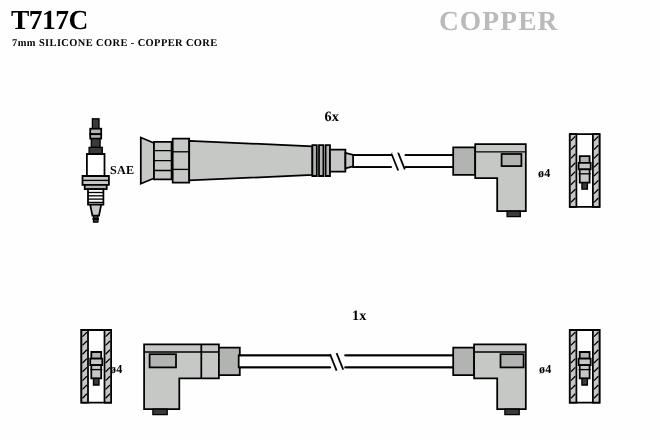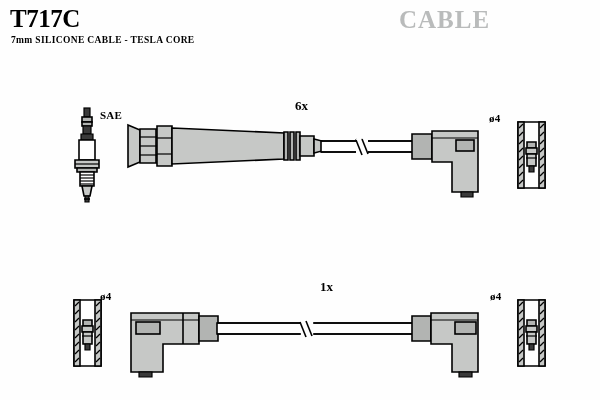--- a/index.html
+++ b/index.html
@@ -56,20 +56,21 @@
   }
   #qty-top  { left: 295px; top: 99px; }
   #qty-bot  { left: 296px; top: 280px; margin-left: 24px; }
   
   .ann {
     position: absolute;
     font-size: 11px;
     font-weight: bold;
     line-height: 1;
     letter-spacing: 0.2px;
+    margin-top: 40px;
   }
   #ann-sae      { left: 100px; top: 110px; }
   #ann-d4-tr    { left: 489px; top: 113px; }
   #ann-d4-bl    { left: 100px; top: 291px; }
   #ann-d4-br    { left: 490px; top: 291px; }
 
   svg.layer {
     position: absolute;
     left: 0;
     top: 0;
@@ -82,22 +83,22 @@
   .mdark { fill: #3a3a3a; stroke: #000000; stroke-width: 1.2; }
   .mline { fill: none; stroke: #000000; stroke-width: 1.6; }
   .mthin { fill: none; stroke: #000000; stroke-width: 1.2; }
 </style>
 </head>
 <body>
 
 <div id="sheet">
 
   <div id="part-title">T717C</div>
-  <div id="part-subtitle">7mm SILICONE CABLE - TESLA CORE</div>
-  <div id="brand-logo">CABLE</div>
+  <div id="part-subtitle">7mm SILICONE CORE - COPPER CORE</div>
+  <div id="brand-logo">COPPER</div>
 
   <div class="qty" id="qty-top">6x</div>
   <div class="qty" id="qty-bot">1x</div>
 
   <div class="ann" id="ann-sae">SAE</div>
   <div class="ann" id="ann-d4-tr">ø4</div>
   <div class="ann" id="ann-d4-bl">ø4</div>
   <div class="ann" id="ann-d4-br">ø4</div>
 
   <svg class="layer" viewBox="0 0 600 400">

